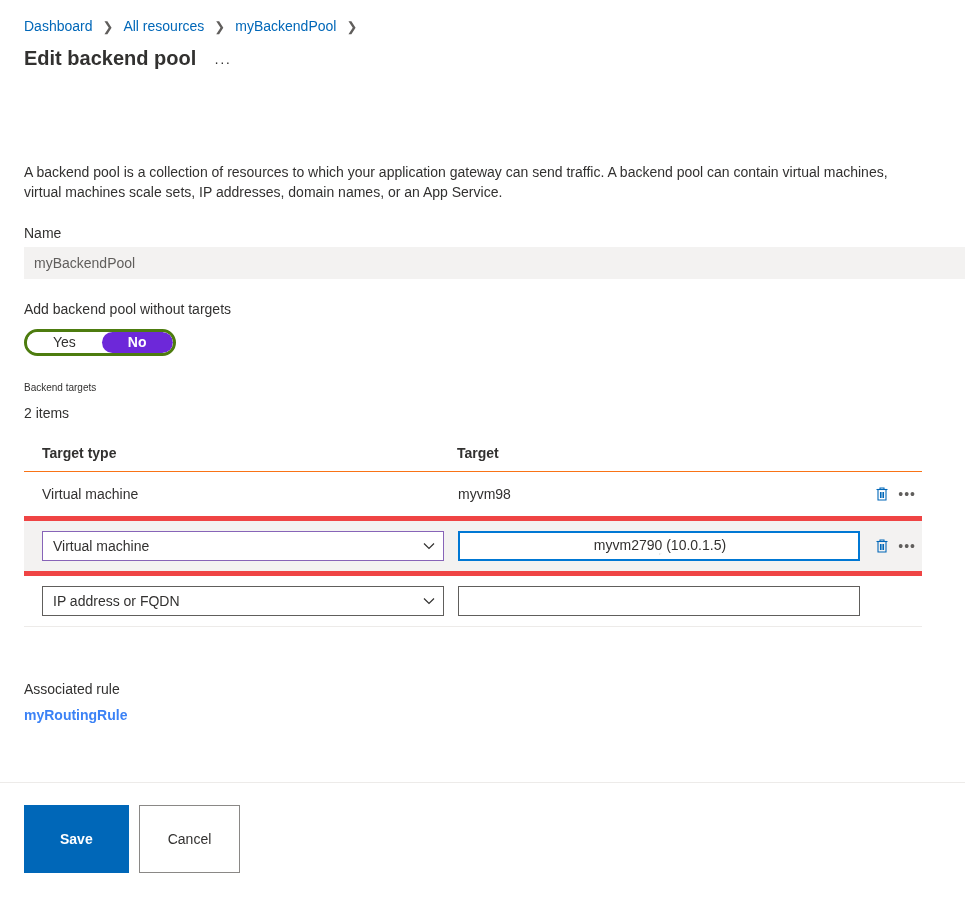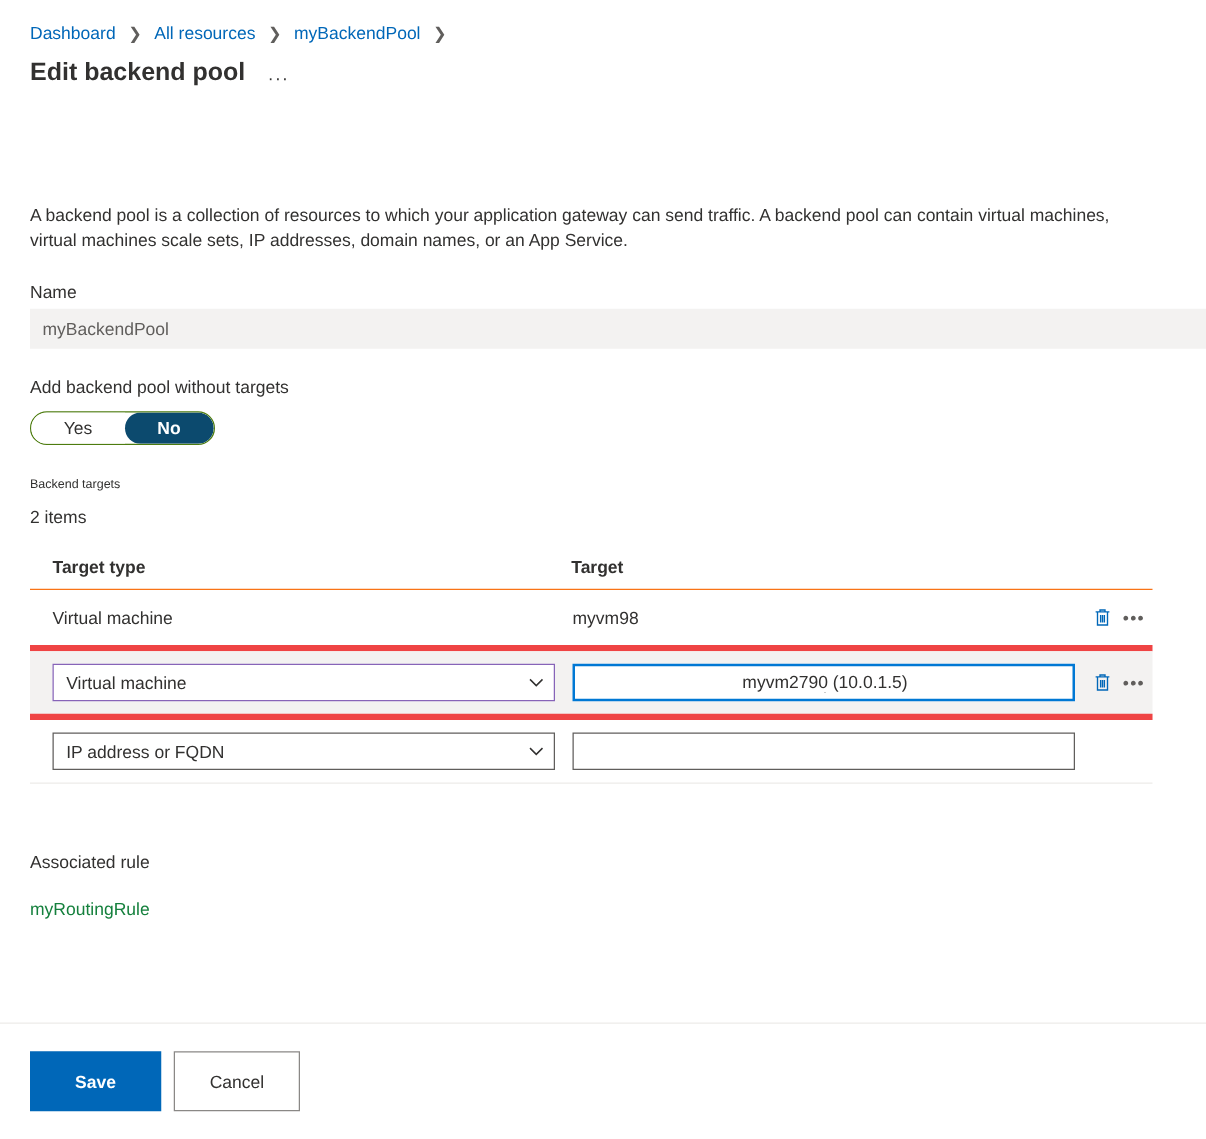--- a/index.html
+++ b/index.html
@@ -39,40 +39,40 @@
       background: #f3f2f1;
       border: none;
       padding: 8px 10px;
       font-size: 14px;
       color: #605e5c;
       font-family: inherit;
     }
     .toggle-section { margin-top: 22px; }
     .toggle {
       display: inline-flex;
-      border: 1px solid #4d7c0f;
+      border: 3px solid #4d7c0f;
       border-radius: 14px;
       overflow: hidden;
       height: 27px;
       align-items: stretch;
       margin-top: 6px;
     }
     .toggle-opt {
       padding: 3px 26px;
       font-size: 14px;
       background: #fff;
       border: none;
       cursor: pointer;
       display: flex;
       align-items: center;
       justify-content: center;
       color: #323130;
     }
     .toggle-opt.active {
-      background: #0c4a6e;
+      background: #6d28d9;
       color: #fff;
       font-weight: 600;
       border-radius: 14px;
     }
     .section-header { margin-top: 26px; font-size: 10px; color: #323130; }
     .items-count { margin-top: 12px; font-size: 14px; color: #323130; }
     .targets-table { margin-top: 14px; width: 898px; }
     .thead {
       display: flex;
       border-bottom: 1px solid #f97316;
@@ -105,24 +105,24 @@
       font-size: 14px;
       width: 100%;
       height: 30px;
     }
     .select-box.purple { border-color: #8764b8; }
     .select-box.blue { border-color: #0078d4; border-width: 2px; padding: 4px 7px 4px 9px; flex-direction: column; }
     .chevron { width: 12px; }
     .trash-icon { cursor: pointer; display:flex; align-items:center; }
     .row-dots { color: #605e5c; letter-spacing: 1px; font-size: 14px; cursor: pointer; }
     .assoc-section { margin-top: 54px; }
-    .assoc-link { color: #15803d; text-decoration: none; display: inline-block; margin-top: 22px; }
+    .assoc-link { color: #3b82f6; text-decoration: none; display: inline-block; margin-top: 10px; font-weight: bold; }
     .footer {
       position: absolute;
-      bottom: 0;
+      bottom: 16px;
       left: 0;
       right: 0;
       border-top: 1px solid #edebe9;
       padding: 22px 24px;
       display: flex;
       gap: 10px;
       background: #fff;
     }
     .btn-primary {
       background: #0067b8;
@@ -132,21 +132,21 @@
       font-size: 14px;
       padding: 8px 36px;
       cursor: pointer;
       font-family: inherit;
     }
     .btn-secondary {
       background: #fff;
       color: #323130;
       border: 1px solid #8a8886;
       font-size: 14px;
-      padding: 15px 28px;
+      padding: 25px 28px;
       cursor: pointer;
       font-family: inherit;
     }
   </style>
 </head>
 <body>
 
 <div class="content">
 
   <nav class="breadcrumb">

